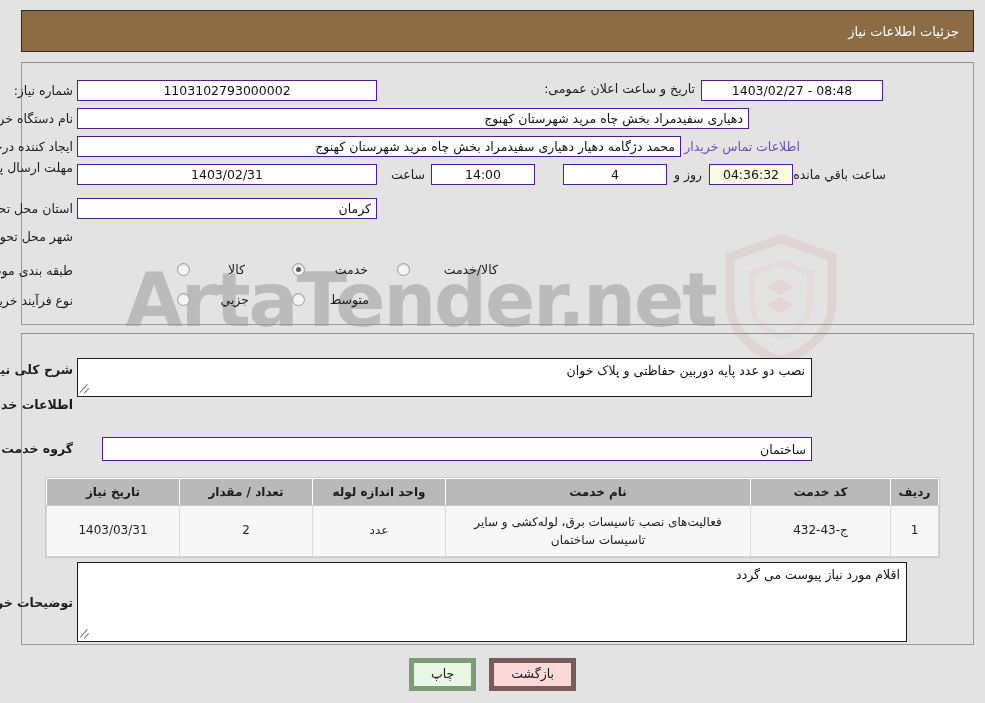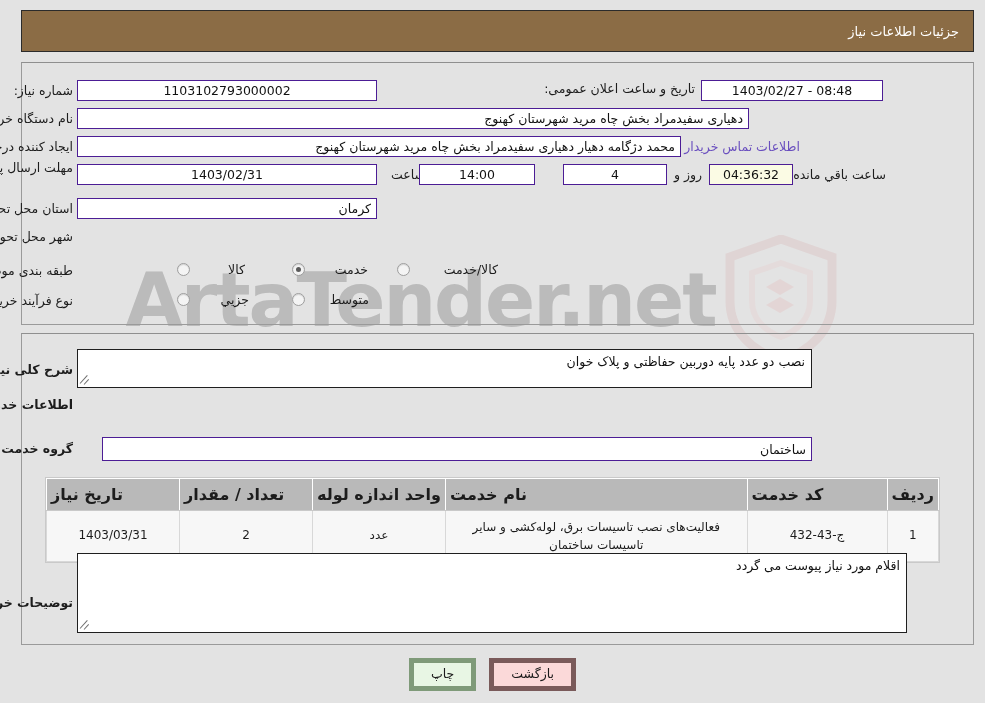--- a/index.html
+++ b/index.html
@@ -106,20 +106,21 @@
   
   .area {
     position: absolute;
     background: #ffffff;
     border: 1px solid #1f1f1f;
     font-size: 12.5px;
     color: #111;
     padding: 4px 6px;
     z-index: 4;
     overflow: hidden;
+    margin-top: 9px;
   }
   .area .resize-grip {
     position: absolute;
     left: 2px; bottom: 1px;
     width: 12px; height: 12px;
     z-index: 5;
   }
   .area .resize-grip:before,
   .area .resize-grip:after {
     content: "";
@@ -164,22 +165,22 @@
     border-collapse: collapse;
     font-size: 12px;
     color: #1c1c1c;
   }
   table.grid thead th {
     background: #b9b9b9;
     border: 1px solid #ffffff;
     border-bottom: 1px solid #c9c9c9;
     font-weight: bold;
     padding: 6px 4px;
-    text-align: left;
-    font-size: 16px;
+    text-align: center;
+    font-size: 12px;
     white-space: nowrap;
   }
   table.grid tbody td {
     background: #f7f7f7;
     border: 1px solid #d8d8d8;
     padding: 7px 6px;
     text-align: center;
     line-height: 1.45;
   }
   table.grid tbody td.svc-name { line-height: 1.5; }
@@ -240,21 +241,21 @@
 
   <div class="lbl" style="top:139px; right:912px;">ایجاد کننده درخواست:</div>
   <div class="fld right" style="top:136px; right:304px; width:604px;">محمد دژگامه دهیار دهیاری سفیدمراد بخش چاه مرید شهرستان کهنوج</div>
   <div class="lbl link" style="top:139px; right:185px;">اطلاعات تماس خریدار</div>
 
   <div class="lbl" style="top:160px; right:912px; line-height:1.35;">
     <span>مهلت ارسال پاسخ: تا تاریخ:</span>
   </div>
   <div class="fld center" style="top:164px; right:608px; width:300px;">1403/02/31</div>
   <div class="lbl" style="top:167px; right:560px;">ساعت</div>
-  <div class="fld center" style="top:164px; right:450px; width:116px;">14:00</div>
+  <div class="fld center" style="top:164px; right:450px; width:104px;">14:00</div>
   <div class="fld center" style="top:164px; right:318px; width:104px;">4</div>
   <div class="lbl" style="top:167px; right:283px;">روز و</div>
   <div class="fld timer" style="top:164px; right:192px; width:84px;">04:36:32</div>
   <div class="lbl" style="top:167px; right:99px;">ساعت باقي مانده</div>
 
   <div class="lbl" style="top:201px; right:912px;">استان محل تحویل:</div>
   <div class="fld right" style="top:198px; right:608px; width:300px;">کرمان</div>
 
   <div class="lbl" style="top:229px; right:912px;">شهر محل تحویل:</div>
 

